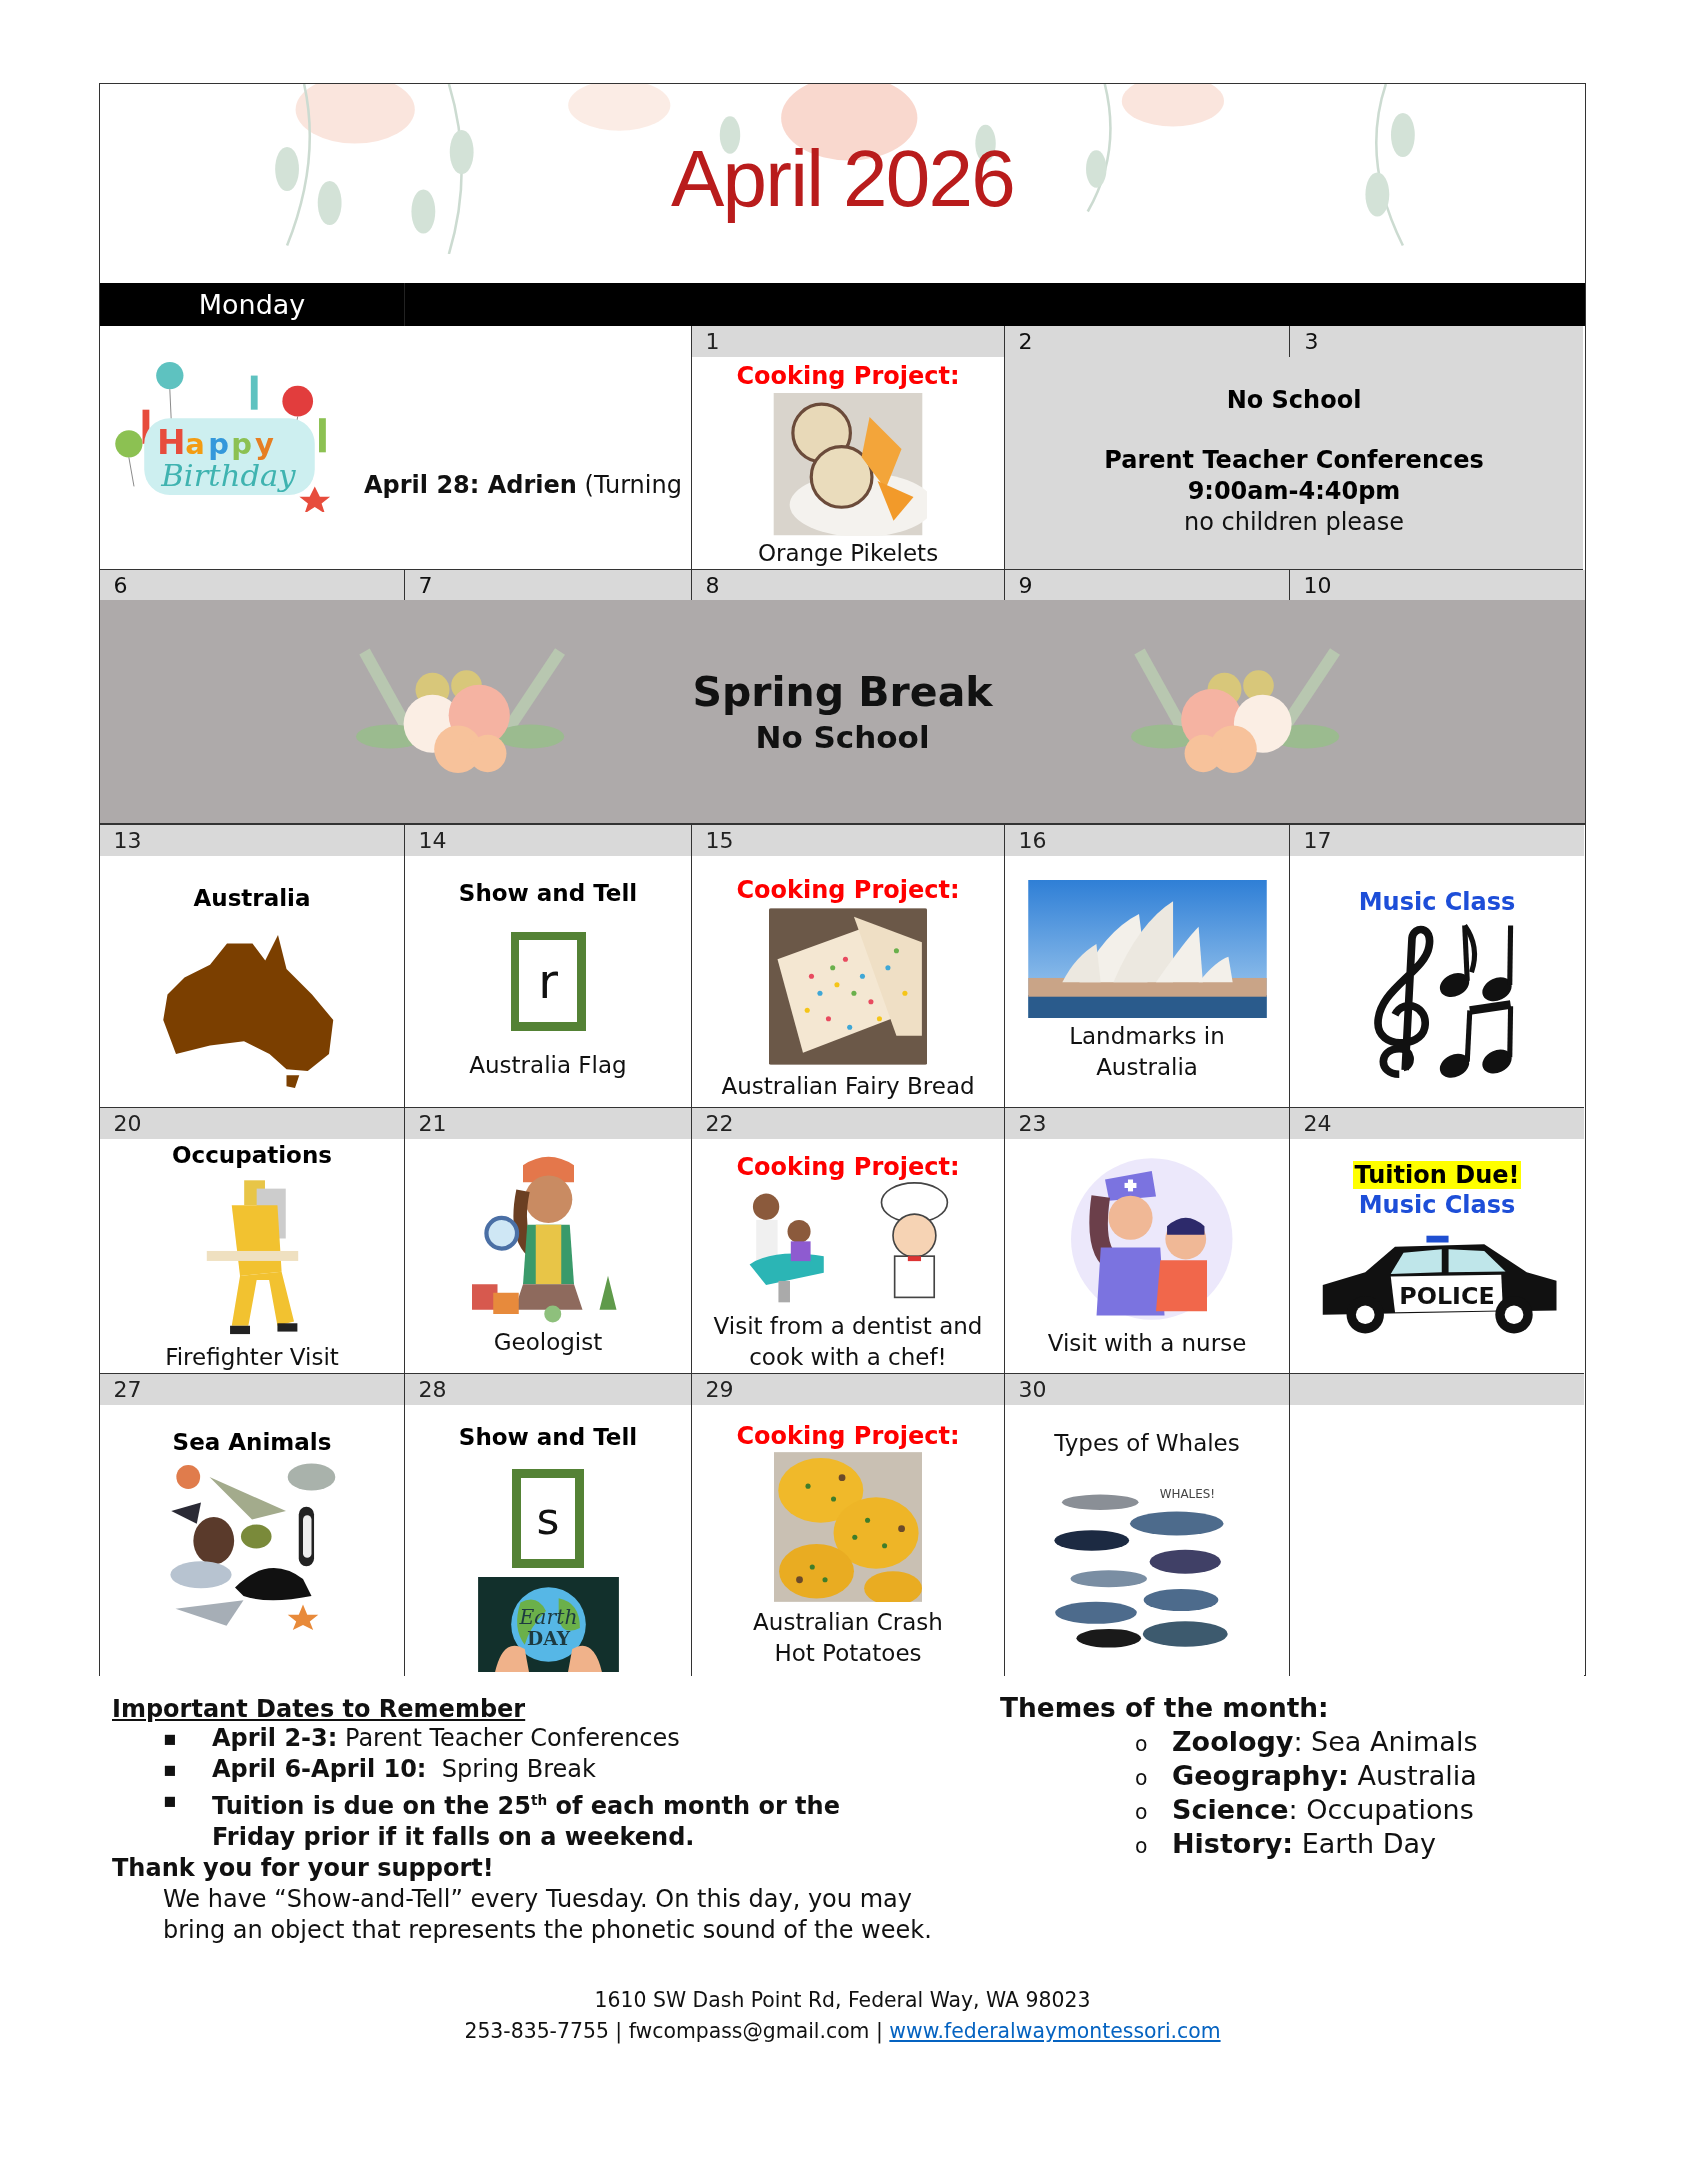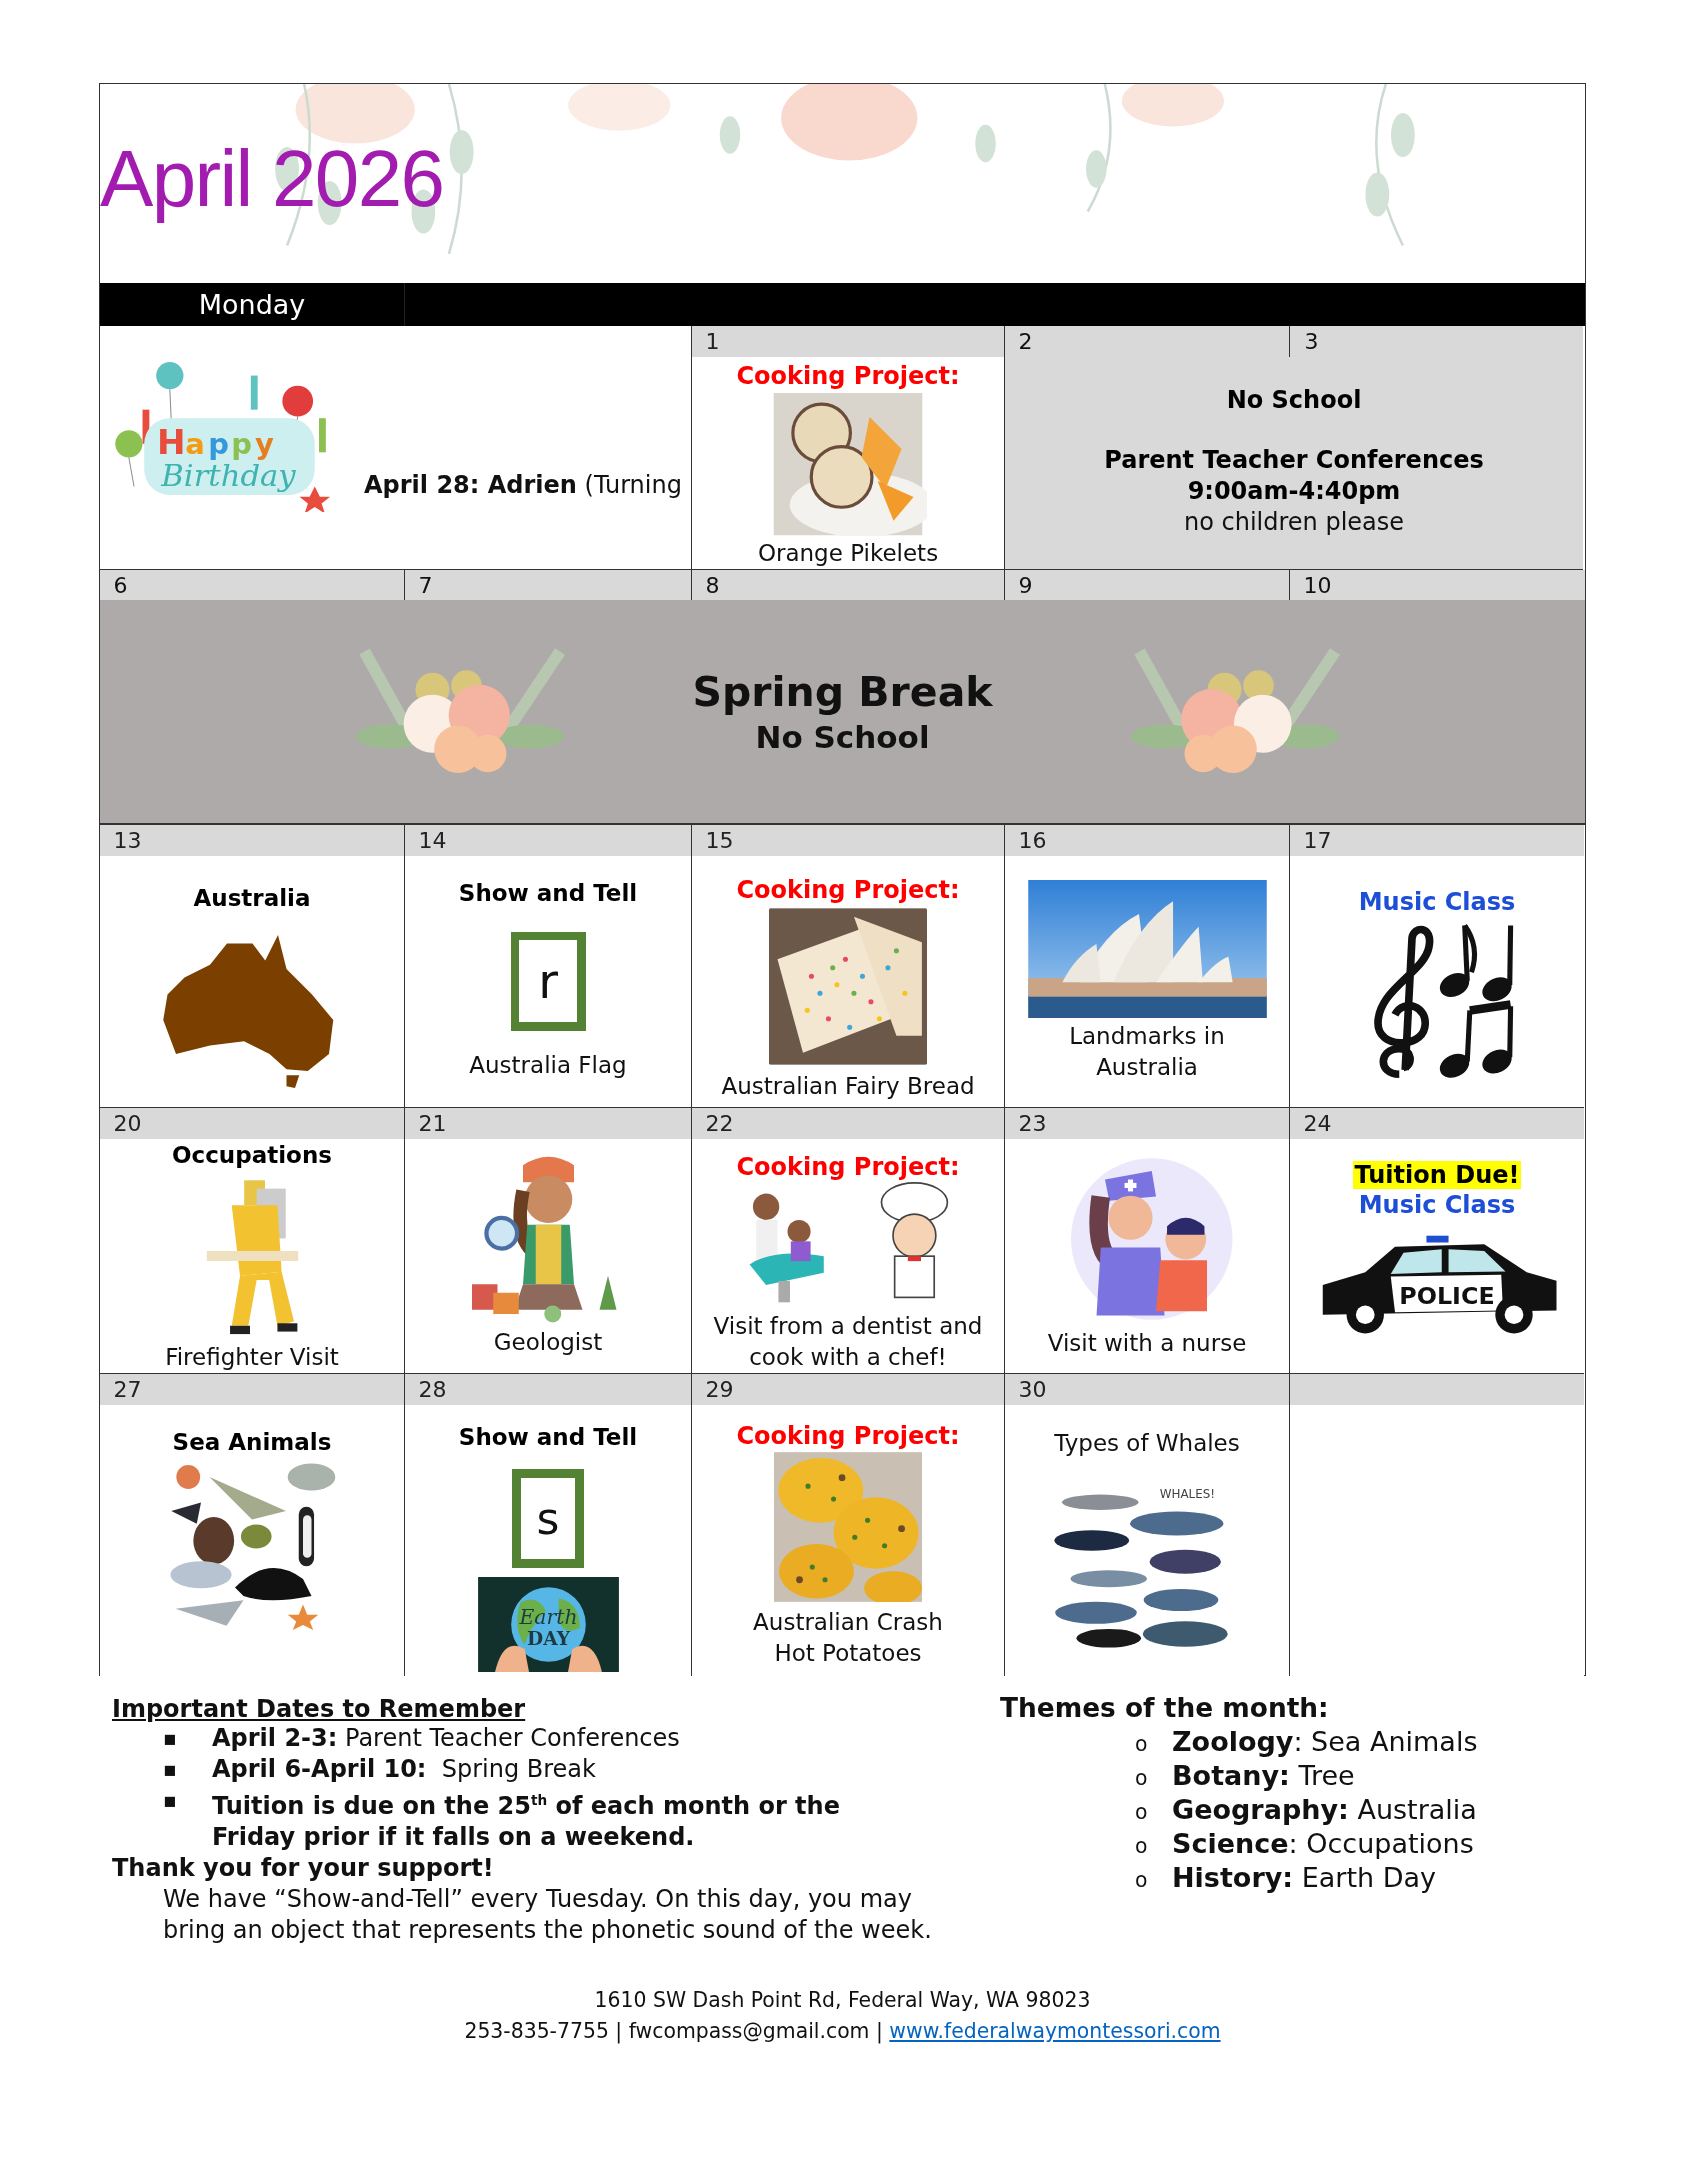--- a/index.html
+++ b/index.html
@@ -2,21 +2,21 @@
 <html style="font-size:13.6px"><head>
 <meta charset="utf-8">
 <style>
   * { box-sizing: border-box; margin: 0; padding: 0; }
   html, body { width: 1685px; height: 2181px; background: #ffffff; overflow: hidden; }
   body { position: relative; font-family: "DejaVu Sans", sans-serif; color: #111; }
 
   .calendar { position: absolute; left: 99px; top: 83px; width: 1487px; height: 1593px; border: 1.7px solid #333; }
   .title-area { position: absolute; left: 0; top: 0; width: 100%; height: 199px; overflow: hidden; }
   .title-area .foliage { position: absolute; left: 153px; top: 0; width: 1201px; height: 170px; }
-  .title { position: absolute; left: 0; top: 49px; width: 100%; text-align: left; font-family: "Liberation Sans", sans-serif; font-size: 80px; font-weight: 400; letter-spacing: -1.7px; color: #a21caf; }
+  .title { position: absolute; left: 0; top: 49px; width: 100%; text-align: center; font-family: "Liberation Sans", sans-serif; font-size: 80px; font-weight: 400; letter-spacing: -1.7px; color: #b91c1c; }
 
   .dayhead { position: absolute; left: 0; top: 199px; width: 100%; height: 43px; background: #000; display: flex; flex-direction: column; }
   .dayhead div { color: #fff; font-family: "DejaVu Sans", sans-serif; font-size: 27px; text-align: center; line-height: 43px; border-right: 0.9px solid #222; }
 
   .cell { position: absolute; border-right: 1.7px solid #333; border-bottom: 1.7px solid #333; overflow: hidden; background: #fff; }
   .cell.noborder-r { border-right: none; }
   .num { height: 31px; background: #d9d9d9; font-size: 22px; line-height: 31px; padding-left: 13.6px; color: #222; font-family: "DejaVu Sans", sans-serif; }
   .body { position: absolute; left: 0; right: 0; top: 31px; bottom: 0; display: flex; flex-direction: column; align-items: center; text-align: center; }
   .lbl-bold { font-weight: bold; font-size: 23px; color: #000; }
   .lbl-red { font-weight: bold; font-size: 24px; color: #ff0000; }
@@ -471,21 +471,20 @@
     <li style="width:767px;font-weight:bold"><span>Tuition is due on the 25</span><sup style="font-size:13.6px">th</sup><span> of each month or the Friday prior if it falls on a weekend.</span></li>
   </ul>
   <div style="font-weight:bold;line-height:31px">Thank you for your support!</div>
   <div style="margin-left:51px;width:792px;line-height:31px">We have “Show-and-Tell” every Tuesday. On this day, you may bring an object that represents the phonetic sound of the week.</div>
 </div>
 
 <div class="section" style="left:1000px;top:1691px;width:596px;">
   <div style="font-weight:bold;font-size:26.4px;line-height:34px">Themes of the month:</div>
   <ul class="themes-list">
     <li><b>Zoology</b><span>: </span><span>Sea Animals</span></li>
-    <li><b>Botany:</b><span> </span><span>Tree</span></li>
     <li><b>Geography:</b><span> </span><span>Australia</span></li>
     <li><b>Science</b><span>: </span><span>Occupations</span></li>
     <li><b>History:</b><span> </span><span>Earth Day</span></li>
   </ul>
 </div>
 
 <div class="footer" style="top:1985px;">
   <div>1610 SW Dash Point Rd, Federal Way, WA 98023</div>
   <div>
     <span>253-835-7755</span><span style="white-space:pre"> | </span><span>fwcompass@gmail.com</span><span style="white-space:pre"> | </span><a>www.federalwaymontessori.com</a>

